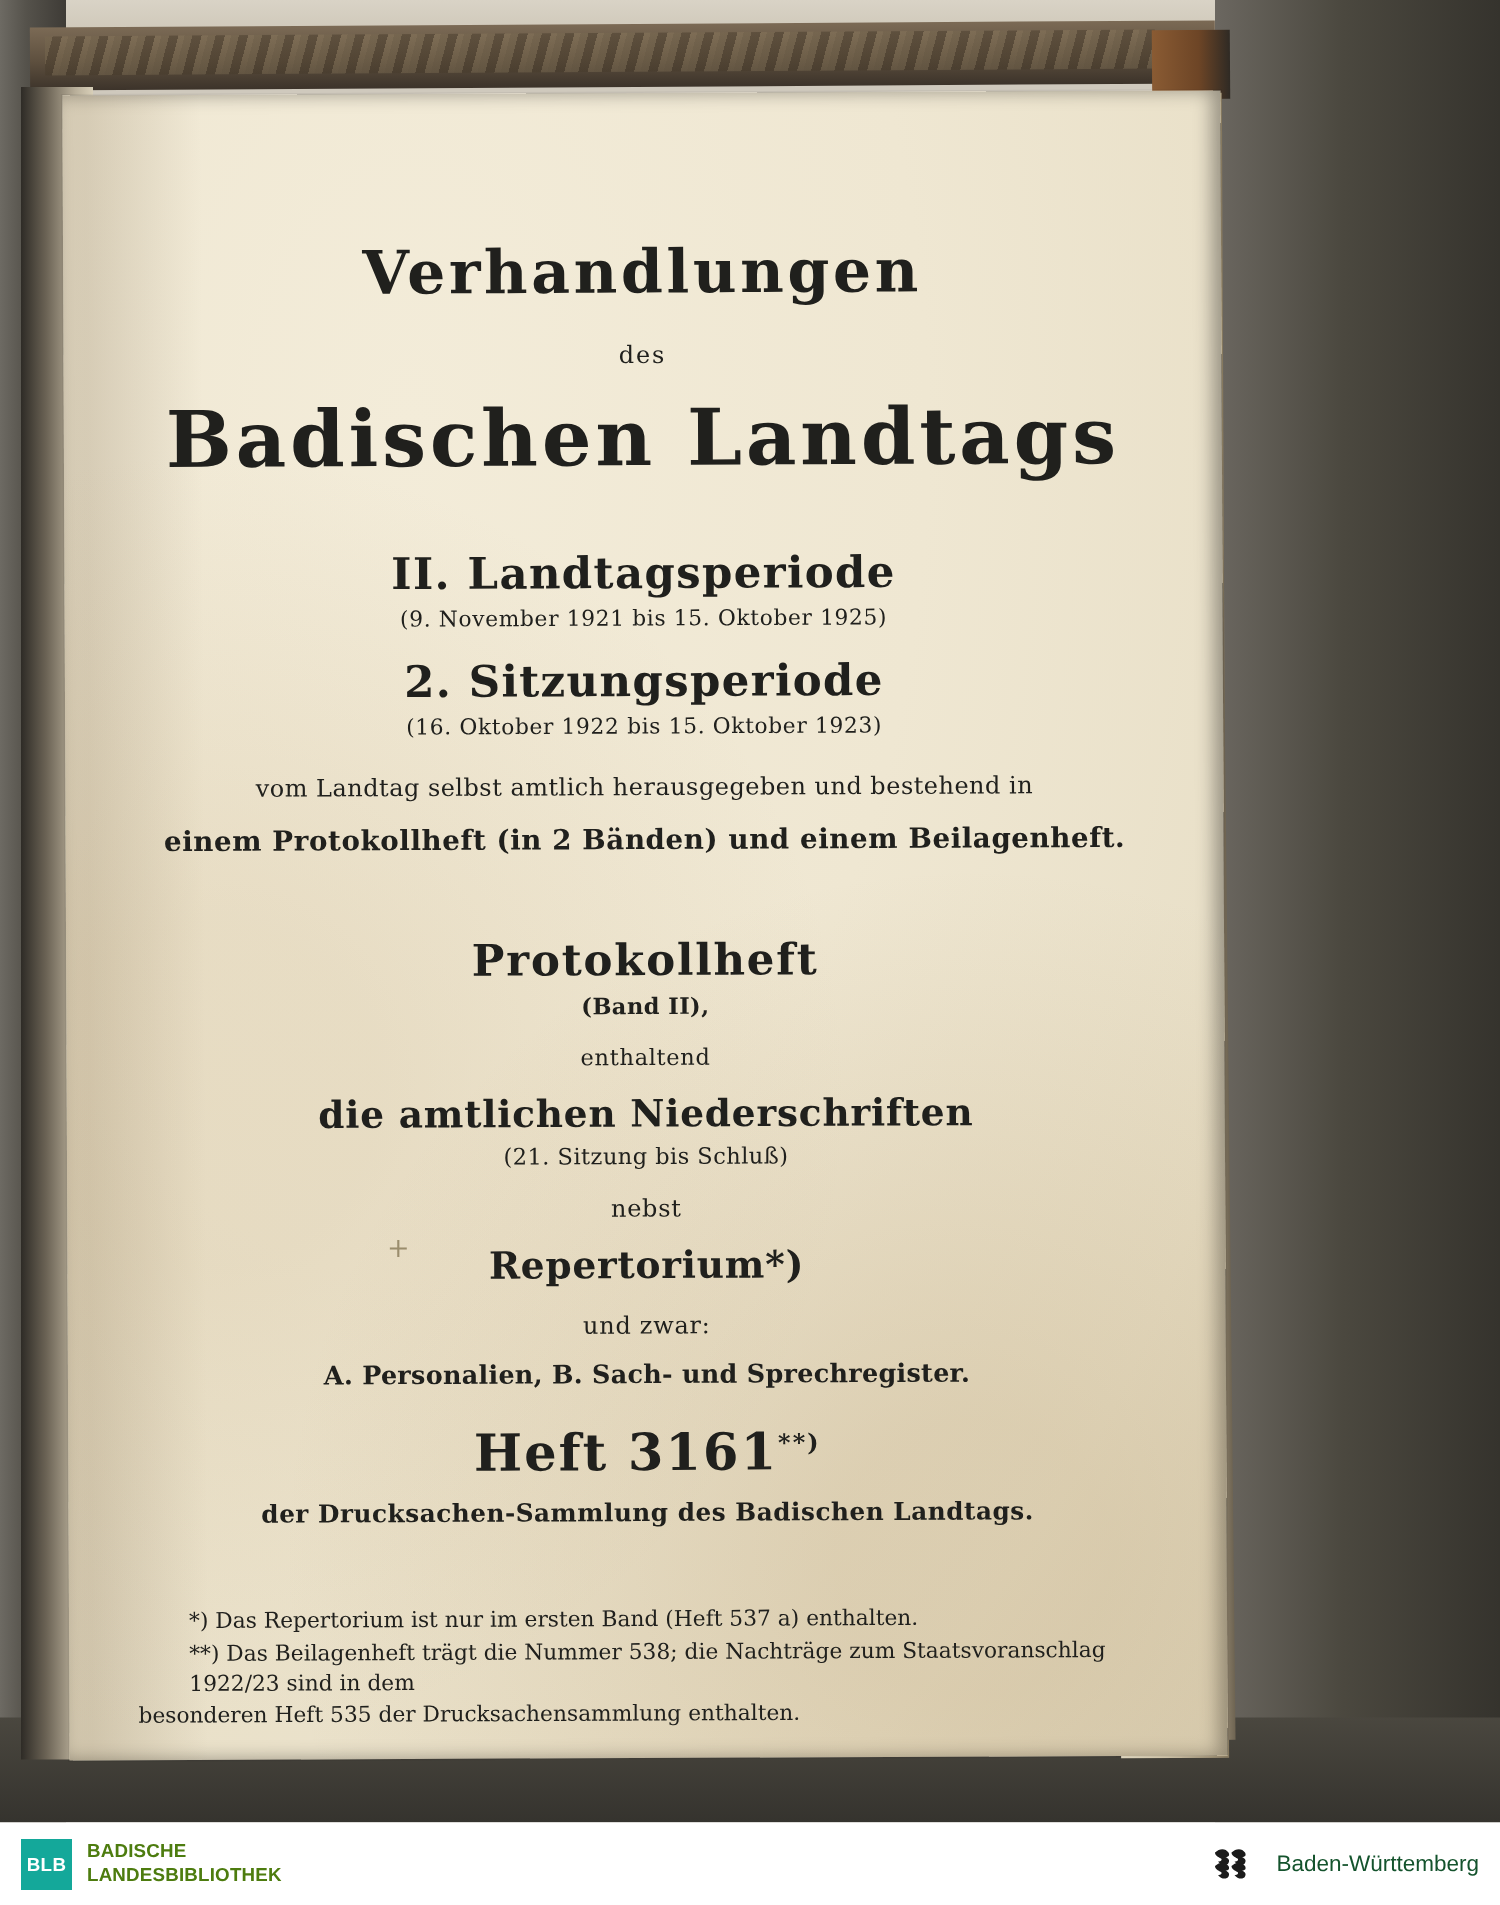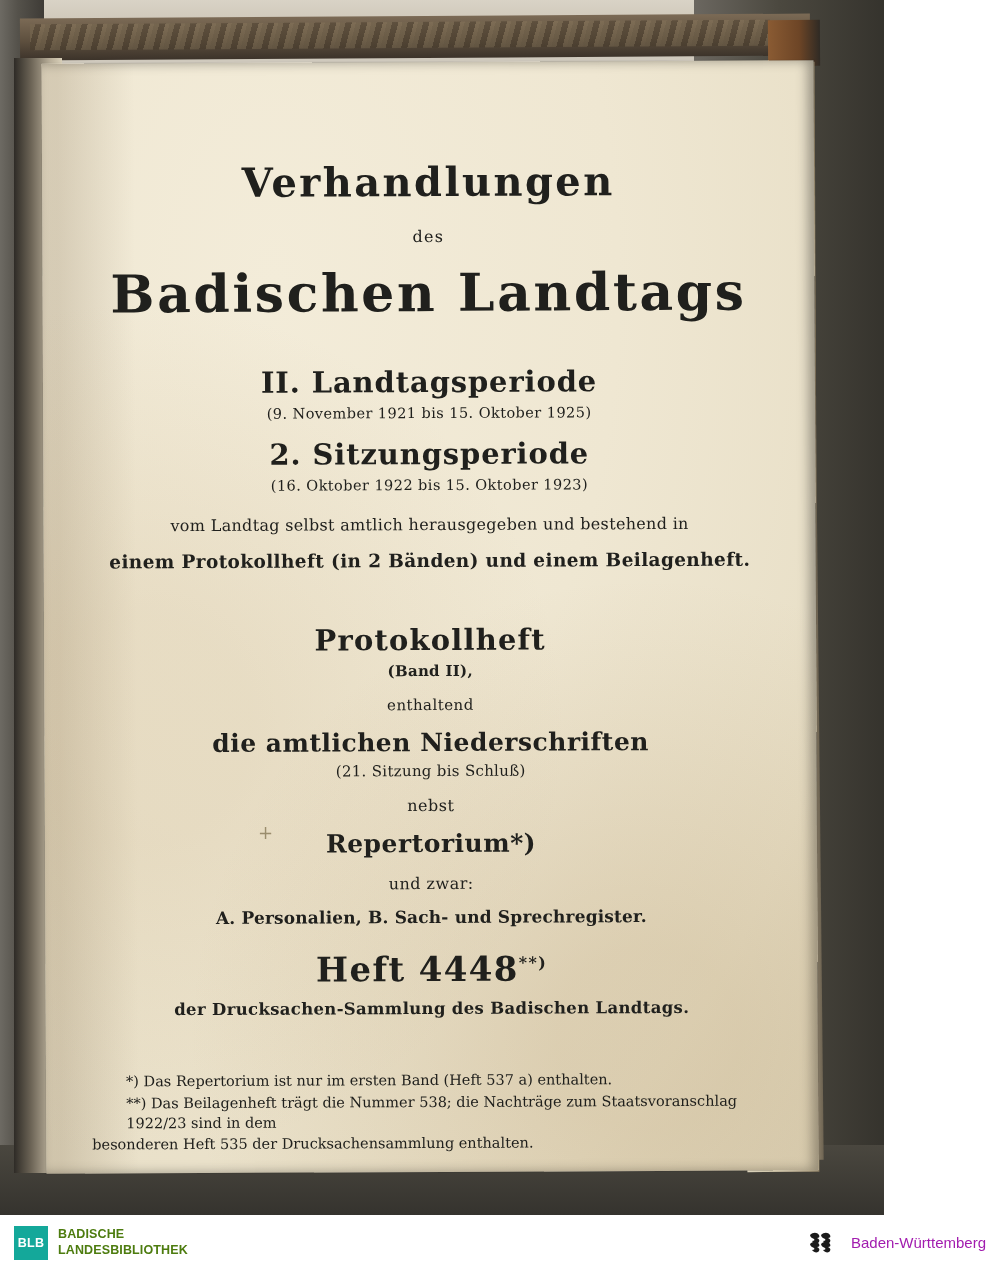--- a/index.html
+++ b/index.html
@@ -12,21 +12,21 @@
     height: 1270px;
     position: relative;
     font-family: "DejaVu Serif", serif;
     overflow: hidden;
   }
 
   
   #scan {
     position: absolute;
     left: 0; top: 0;
-    width: 884px;
+    width: 1000px;
     height: 1215px;
     background: #cfc9bd;
     overflow: hidden;
   }
 
   
   .desk-left {
     position: absolute;
     left: 0; top: 0;
     width: 44px; height: 1215px;
@@ -301,21 +301,21 @@
     font-size: 12.5px;
     font-weight: 700;
     color: #4d7c0f;
     line-height: 1.28;
     letter-spacing: .01em;
   }
   .bw-right { display: flex; align-items: center; gap: 9px; }
   .bw-text {
     font-family: "Liberation Sans", sans-serif;
     font-size: 15px;
-    color: #a21caf;
+    color: #14532d;
   }
   .bw-crest { display:block; }
 </style>
 </head>
 <body>
 
 <div id="scan">
 
   <div class="desk-top"></div>
   <div class="desk-left"></div>
@@ -350,21 +350,21 @@
       <div class="t-band frak">(Band II),</div>
       <div class="t-enthaltend">enthaltend</div>
       <div class="t-niederschriften frak">die amtlichen Niederschriften</div>
       <div class="t-sitzung">(21. Sitzung bis Schluß)</div>
       <div class="t-nebst">nebst</div>
       <div class="t-repertorium frak">Repertorium*)</div>
       <div class="t-undzwar">und zwar:</div>
       <div class="t-register frak">A. Personalien, B. Sach- und Sprechregister.</div>
 
       <div class="t-heft frak">
-        <span>Heft 4448</span><sup>**)</sup>
+        <span>Heft 3161</span><sup>**)</sup>
       </div>
       <div class="t-drucksachen frak">der Drucksachen-Sammlung des Badischen Landtags.</div>
 
       <div class="footnotes">
         <div class="fn">*) Das Repertorium ist nur im ersten Band (Heft 537 a) enthalten.</div>
         <div class="fn fn2">**) Das Beilagenheft trägt die Nummer 538; die Nachträge zum Staatsvoranschlag 1922/23 sind in dem</div>
         <div class="fn fn2-cont">besonderen Heft 535 der Drucksachensammlung enthalten.</div>
       </div>
 
     </div>

